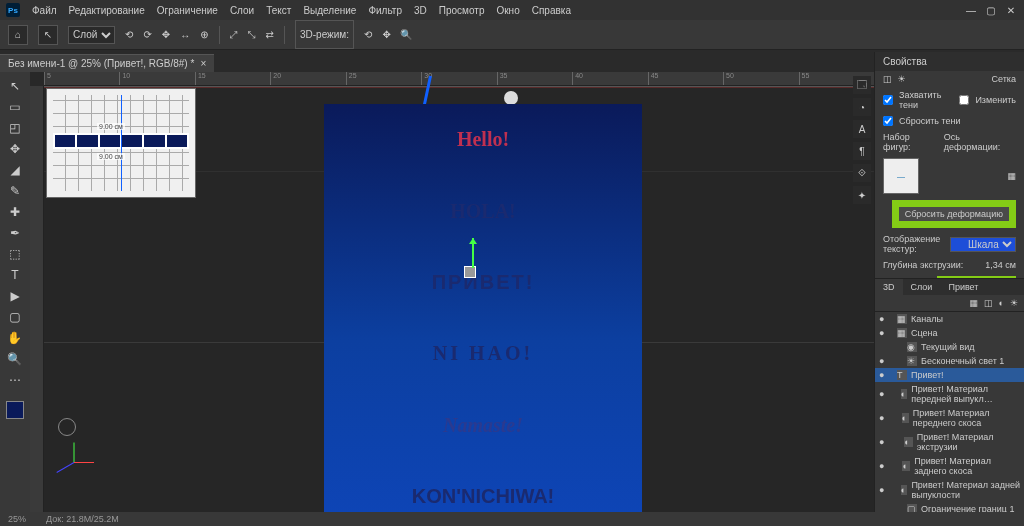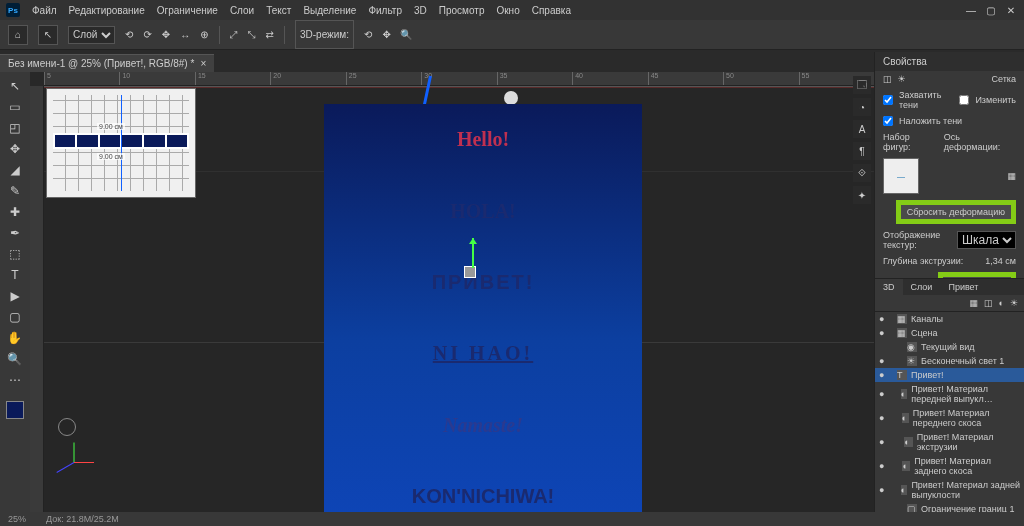--- a/index.html
+++ b/index.html
@@ -36,21 +36,21 @@
 .grid3d .gl { position:absolute; background:#3a3a3a; height:1px; }
 .grid3d .gh1 { top:40%; left:0; right:0; height:1px; background:#555; }
 .grid3d .gh2 { top:50%; left:0; right:0; height:1px; background:#5a2a2a; }
 
 
 .poster { position:absolute; left:280px; top:18px; width:318px; height:430px; background:linear-gradient(180deg,#0a1a5a 0%,#0c3fa0 55%,#0e45b8 100%); }
 .poster .row { height:16.6%; display:flex; align-items:center; justify-content:center; font-size:20px; font-weight:bold; font-family:Georgia,serif; }
 .poster .r1 { color:#c03050; }
 .poster .r2 { color:#1a2a70; font-family:serif; }
 .poster .r3 { color:#1a2a70; font-family:Impact,sans-serif; letter-spacing:2px; }
-.poster .r4 { color:#1a2a70; font-family:serif; letter-spacing:3px;text-decoration:underline; }
+.poster .r4 { color:#1a2a70; font-family:serif; letter-spacing:3px; }
 .poster .r5 { color:#2a3a90; font-family:cursive; font-style:italic; }
 .poster .r6 { color:#1a2a70; font-family:Impact,sans-serif; }
 
 
 .gizmo { position:absolute; left:420px; top:180px; }
 .gizmo .arrow-y { position:absolute; width:2px; height:30px; background:#4f4; left:8px; top:-28px; }
 .gizmo .arrow-y::before { content:''; position:absolute; top:-4px; left:-3px; border:4px solid transparent; border-bottom:6px solid #4f4; }
 .gizmo .cube { width:12px; height:12px; background:#999; border:1px solid #fff; }
 .bluebeam { position:absolute; left:385px; top:-10px; width:3px; height:230px; background:#1060ff; transform:rotate(12deg); transform-origin:top; }
 .circle-top { position:absolute; left:460px; top:5px; width:14px; height:14px; border-radius:50%; background:#ddd; }
@@ -81,22 +81,22 @@
 .ricons { position:absolute; top:52px; right:150px; width:24px; display:flex; flex-direction:column; gap:4px; padding-top:24px; align-items:center; }
 .ricons .ri { width:18px; height:18px; background:#2a2a2a; cursor:pointer; display:flex; align-items:center; justify-content:center; font-size:10px; }
 
 
 .props { position:absolute; top:52px; right:0; width:150px; bottom:234px; background:#383838; border-left:1px solid #222; display:flex; flex-direction:column; font-size:9px; }
 .props .tabhdr { padding:4px 8px; background:#2e2e2e; font-size:10px; }
 .props .row { display:flex; align-items:center; padding:3px 8px; gap:6px; }
 .props input[type=checkbox] { width:10px; height:10px; }
 .props .shapebox { width:36px; height:36px; background:#eee; border:1px solid #666; display:flex; align-items:center; justify-content:center; }
 .props .shapebox .t { font-size:8px; color:#06a; }
-.props .btn { background:#4a4a4a; border:5px solid #84cc16; padding:2px 6px; font-size:9px; cursor:pointer; }
-.props select { background:#000000; border:1px solid #555; color:#ccc; font-size:12px; flex:1; }
+.props .btn { background:#4a4a4a; border:7px solid #84cc16; padding:2px 6px; font-size:9px; cursor:pointer; }
+.props select { background:#1d4ed8; border:1px solid #555; color:#ccc; font-size:10px; flex:1;padding-left:13px; }
 .props .swatch2 { width:24px; height:14px; background:#0a1a5a; border:1px solid #666; }
 .props .icon-row { display:flex; justify-content:flex-end; gap:4px; padding:4px 8px; border-top:1px solid #222; margin-top:auto; }
 .props .icon-row span { width:14px; height:14px; cursor:pointer; text-align:center; }
 
 
 .layers { position:absolute; bottom:14px; right:0; width:150px; height:234px; background:#383838; border-left:1px solid #222; border-top:1px solid #222; font-size:9px; overflow-y:auto; }
 .layers .tabs { display:flex; background:#2e2e2e; }
 .layers .tabs div { padding:3px 8px; cursor:pointer; }
 .layers .tabs .active { background:#383838; }
 .layers .iconrow { display:flex; justify-content:flex-end; gap:6px; padding:3px 6px; border-bottom:1px solid #222; }
@@ -261,21 +261,21 @@
       <span style="margin-left:auto">Сетка</span>
     </div>
   <div class="row">
       <input type="checkbox" checked="" style="">
       <span>Захватить тени</span>
       <input type="checkbox" style="margin-left: auto;">
       <span>Изменить</span>
     </div>
   <div class="row">
       <input type="checkbox" checked="" style="">
-      <span>Наложить тени</span>
+      <span>Сбросить тени</span>
     </div>
   <div class="row">
       <span>Набор фигур:</span>
       <span style="margin-left:auto">Ось деформации:</span>
     </div>
   <div class="row">
       <div class="shapebox">
         <span class="t">—</span>
       </div>
       <span style="margin-left:auto">▦</span>

